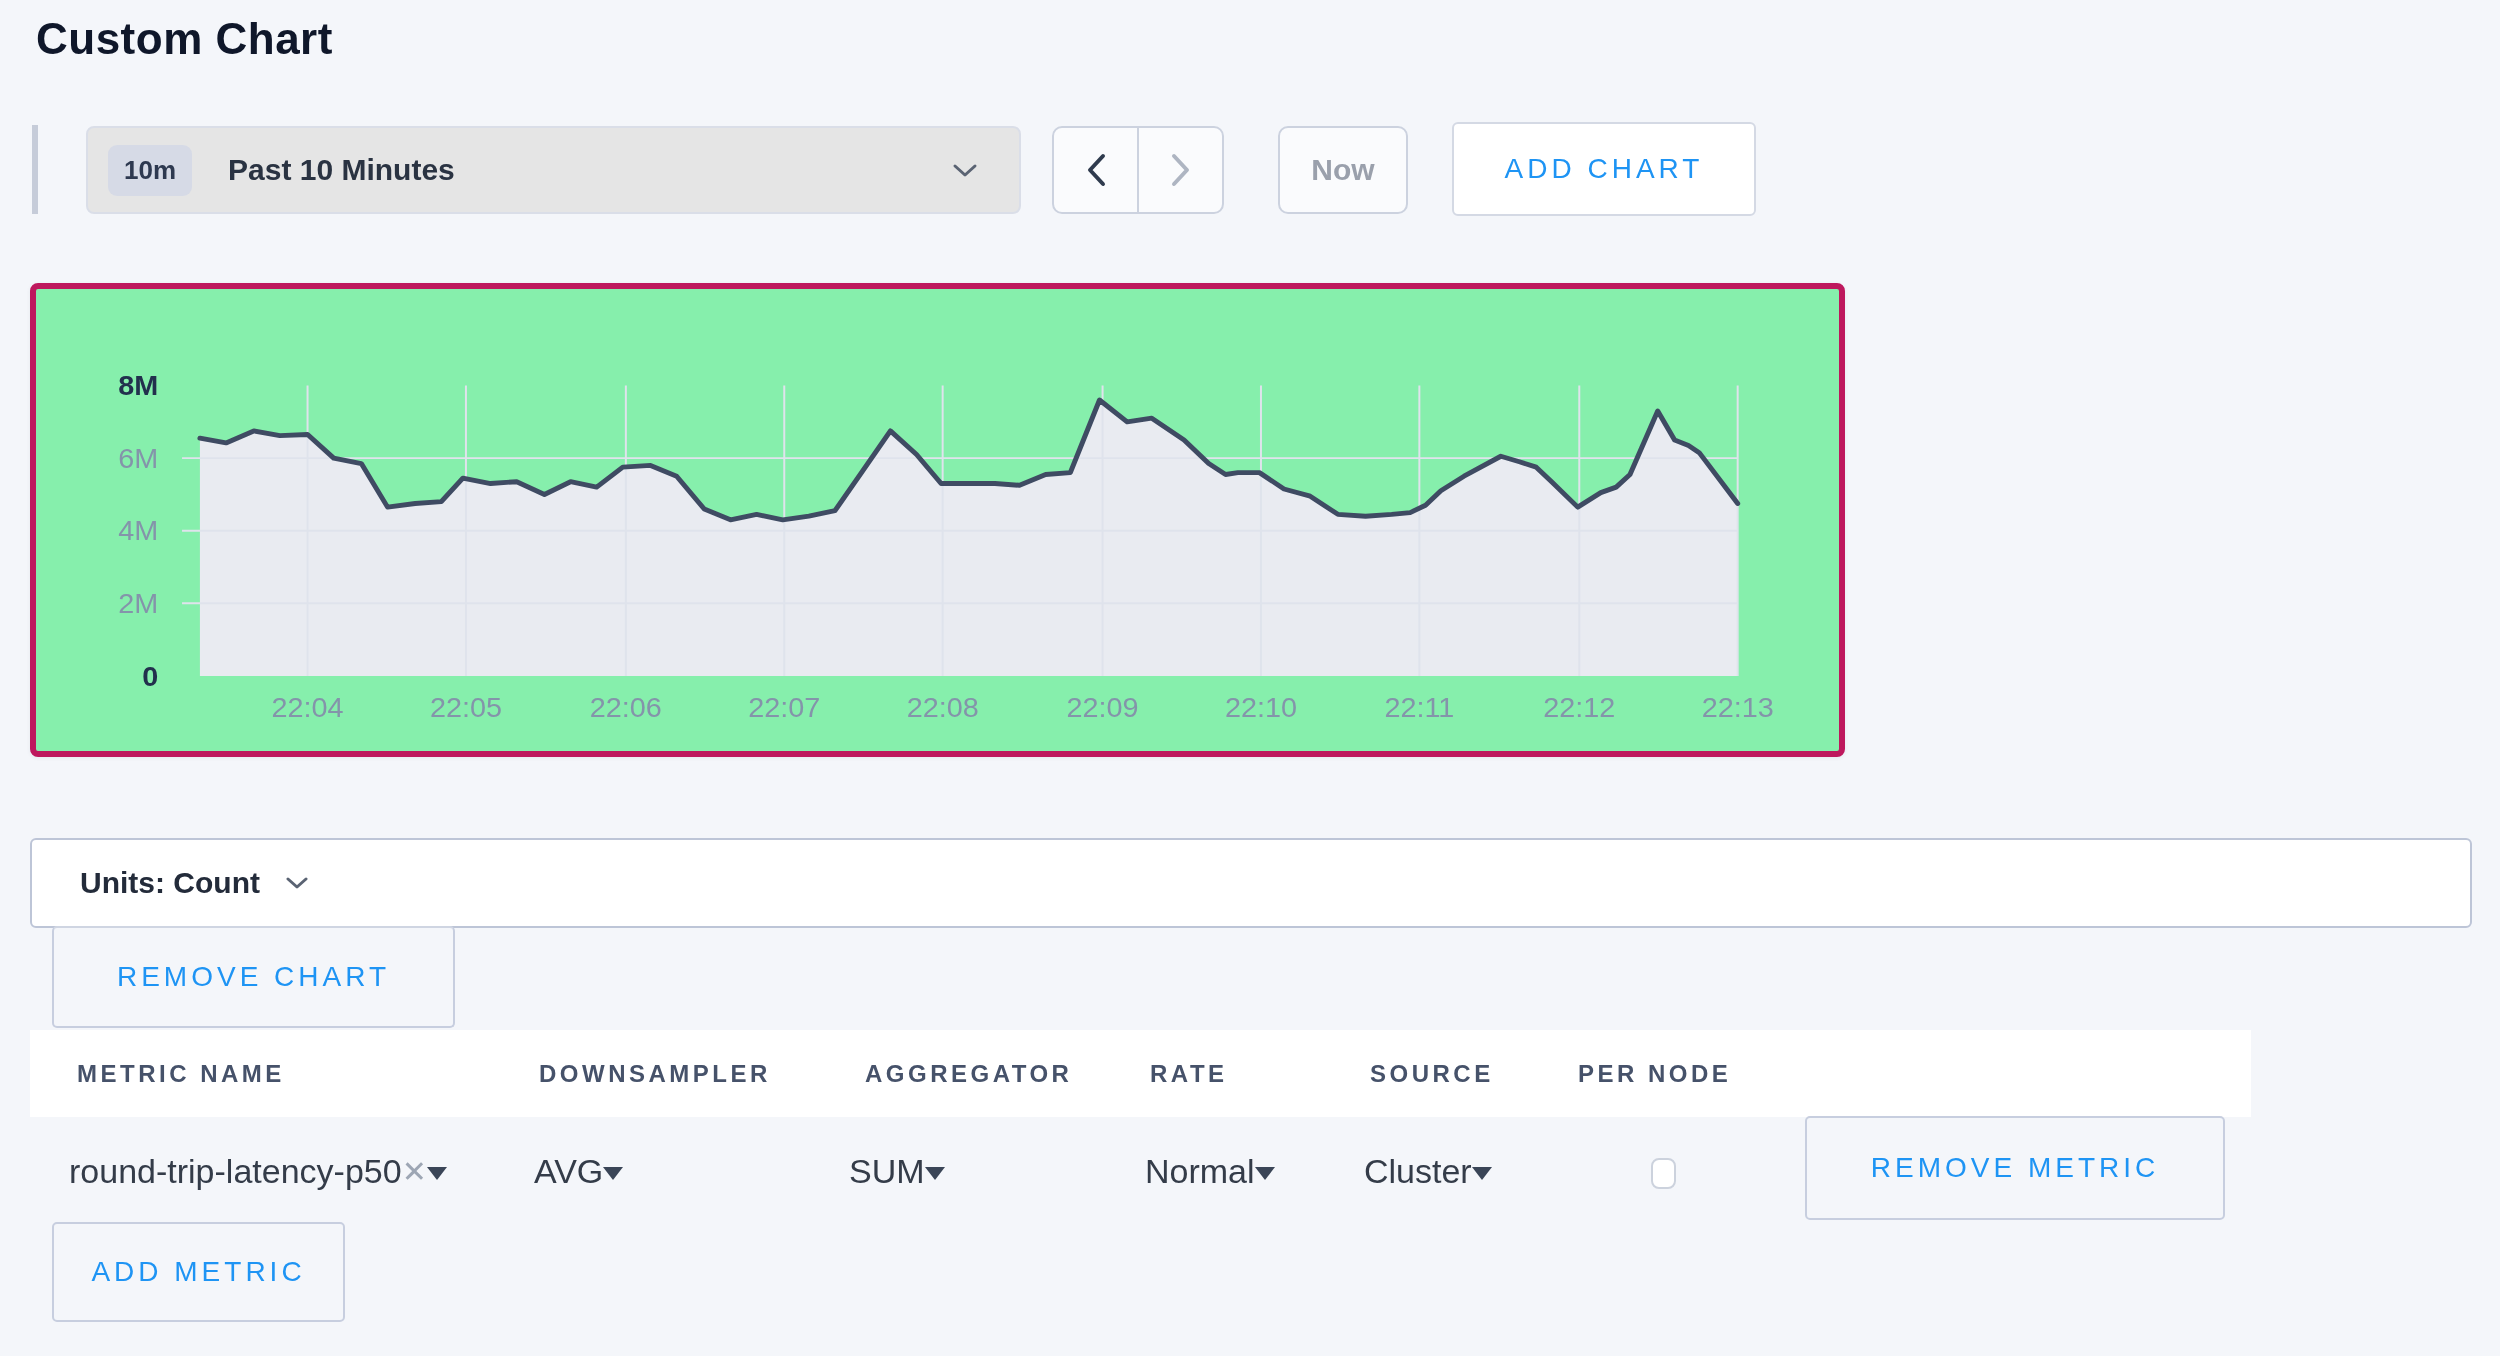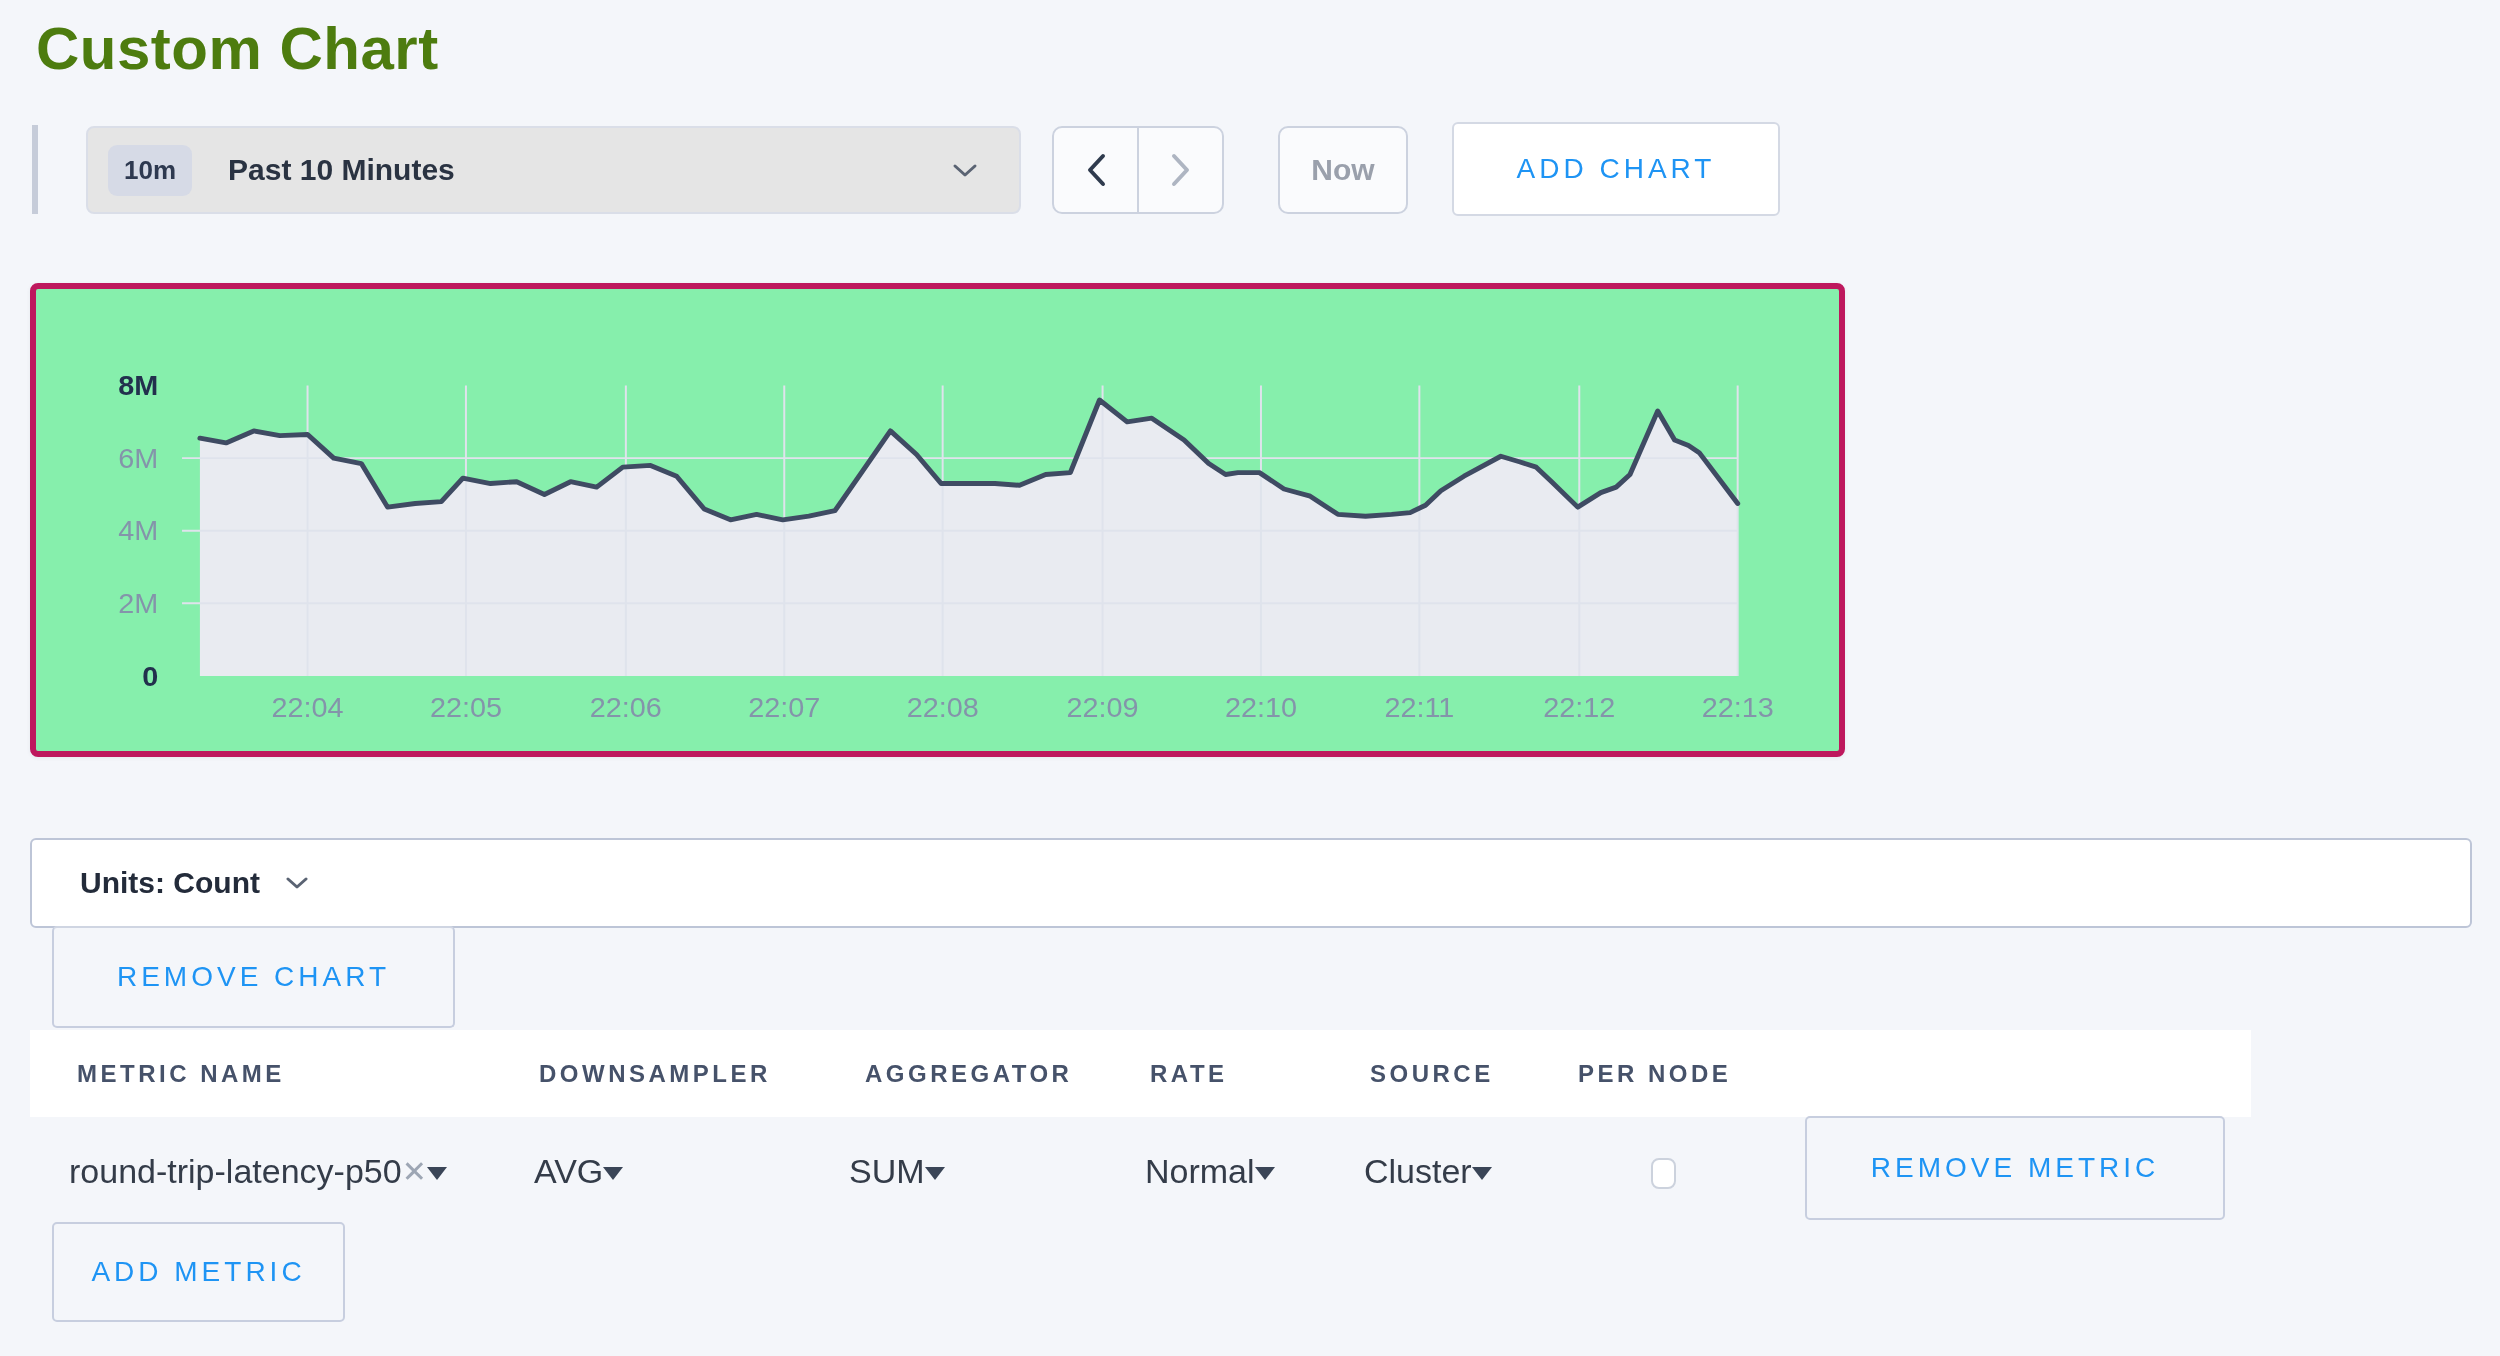--- a/index.html
+++ b/index.html
@@ -2,21 +2,21 @@
 <html><head>
 <meta charset="utf-8">
 <style>
   * { margin:0; padding:0; box-sizing:border-box; }
   html,body { width:2500px; height:1356px; }
   body { font-family:"Liberation Sans", sans-serif; background:#f4f6fa; }
   .page { position:relative; width:2500px; height:1356px; background:#f4f6fa; overflow:hidden; }
   .abs { position:absolute; }
 
   
-  .page-title { left:36px; top:14px; font-size:60px; font-weight:700; color:#4d7c0f; letter-spacing:0.5px; }
+  .page-title { left:36px; top:14px; font-size:44px; font-weight:700; color:#0f172a; letter-spacing:0.5px; }
 
   
   .toolbar-divider { left:32px; top:125px; width:6px; height:89px; background:#c6ccd9; }
   .time-dropdown {
     left:86px; top:126px; width:935px; height:88px;
     background:#e5e5e5; border:2px solid #dadee8; border-radius:8px;
     display:flex; align-items:center; padding:0 41px 0 20px; cursor:pointer;
   }
   .time-badge {
     background:#d6dae6; color:#2e3950; font-size:26px; font-weight:700;
@@ -34,21 +34,21 @@
   .nav-btn.prev { border-right:2px solid #ccd2df; }
   .chev-left { stroke:#2f3b4e; stroke-width:4; fill:none; stroke-linecap:round; stroke-linejoin:round; }
   .chev-right { stroke:#aeb5c2; stroke-width:4; fill:none; stroke-linecap:round; stroke-linejoin:round; }
 
   .now-btn {
     left:1250px; top:126px; width:130px; height:88px;
     background:#fafbfd; border:2px solid #ccd2df; border-radius:10px;
     font-family:inherit; font-size:30px; font-weight:700; color:#9aa0ac; cursor:pointer;margin-left:28px;
   }
   .add-chart-btn {
-    left:1452px; top:122px; width:328px; height:94px;
+    left:1452px; top:122px; width:304px; height:94px;
     background:#ffffff; border:2px solid #d4d9e4; border-radius:6px;
     font-family:inherit; font-size:28px; font-weight:500; letter-spacing:4px;
     color:#1e94f4; cursor:pointer;
   }
 
   
   .chart-card {
     left:30px; top:283px; width:1815px; height:474px;
     background:#86efac; border:6px solid #be185d; border-radius:8px;
     box-shadow:0 1px 4px rgba(55,65,90,0.07);

